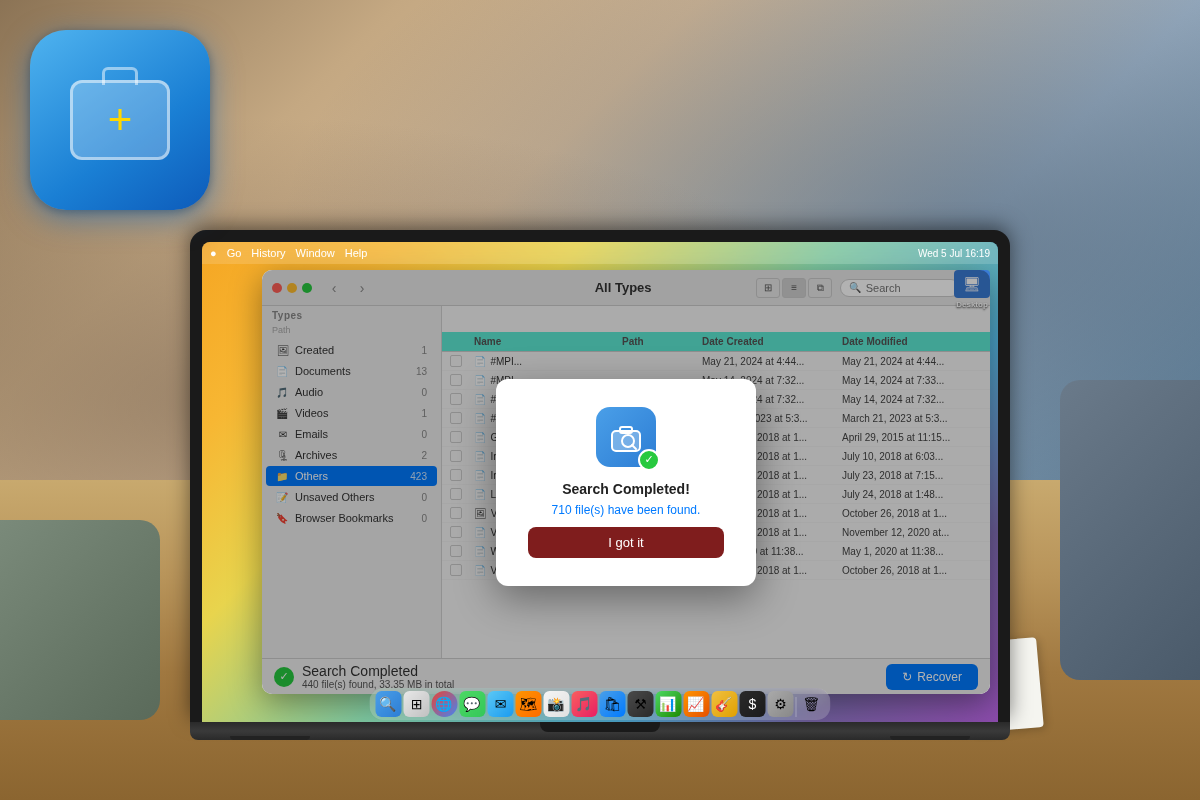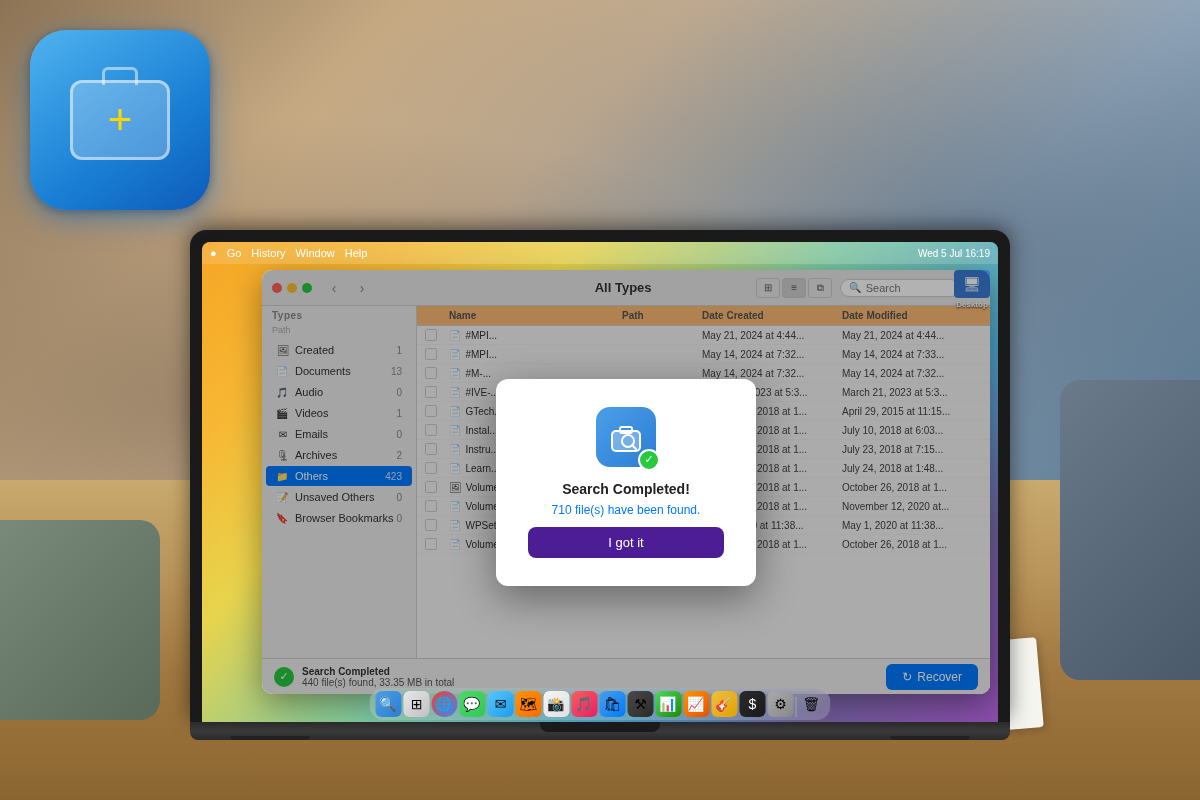--- a/index.html
+++ b/index.html
@@ -235,21 +235,21 @@
 
     
     .window-content {
       display: flex;
       flex: 1;
       overflow: hidden;
     }
 
     
     .sidebar {
-      width: 155px;
+      width: 180px;
       background: #ececec;
       border-right: 1px solid #d0d0d0;
       overflow-y: auto;
       flex-shrink: 0;
     }
 
     .sidebar-item {
       display: flex;
       align-items: center;
       justify-content: space-between;
@@ -288,27 +288,28 @@
     .file-list-area {
       flex: 1;
       overflow: hidden;
       display: flex;
       flex-direction: column;
     }
 
     .file-list-header {
       display: grid;
       grid-template-columns: 24px 1fr 80px 140px 140px;
-      background: #fdba74;
+      background: #5eead4;
       border-bottom: 1px solid #ccc;
       padding: 4px 8px;
       font-size: 10px;
       color: #555;
       font-weight: 600;
       flex-shrink: 0;
+      margin-top: 26px;
     }
 
     .file-list-body {
       overflow-y: auto;
       flex: 1;
     }
 
     .file-row {
       display: grid;
       grid-template-columns: 24px 1fr 80px 140px 140px;
@@ -458,21 +459,21 @@
       color: #666;
       line-height: 1.4;
       margin-bottom: 16px;
       border: 1px solid #f0e0a0;
       background: #fffde8;
       padding: 8px;
       border-radius: 6px;
     }
 
     .modal-btn {
-      background: #4c1d95;
+      background: #7f1d1d;
       color: white;
       border: none;
       border-radius: 8px;
       padding: 8px 32px;
       font-size: 13px;
       font-weight: 500;
       cursor: pointer;
       width: 100%;
     }
 
@@ -931,21 +932,21 @@
     </div>
               </div>
           </div>
 
         </div>
 
         <div class="status-bar">
           <div class="status-info">
             <div class="status-icon">✓</div>
             <div>
-              <div style="font-weight:700; font-size:10px;">Search Completed</div>
+              <div style="font-weight:400; font-size:14px;">Search Completed</div>
               <div style="font-size:10px; color:#555;">440 file(s) found, 33.35 MB in total</div>
             </div>
           </div>
           <button class="recover-btn">
             <span>↻</span>
             <span>Recover</span>
           </button>
         </div>
 
         <div class="modal-overlay">

